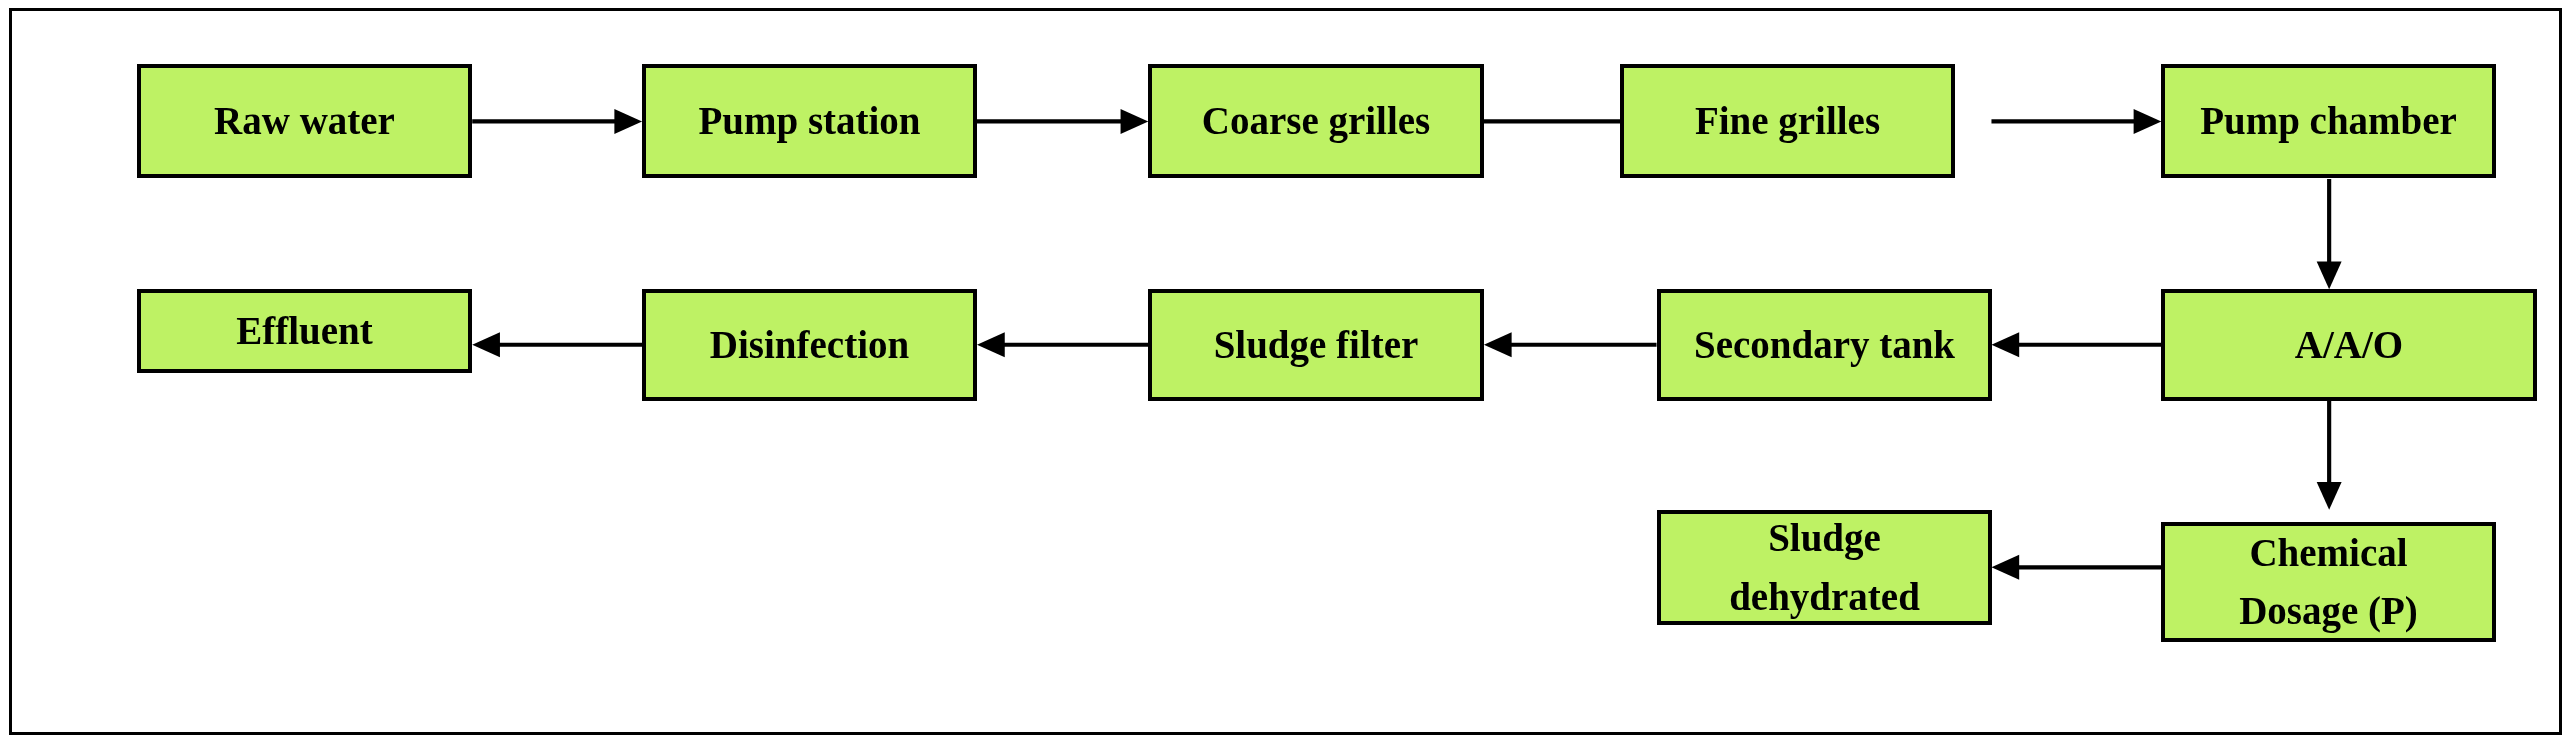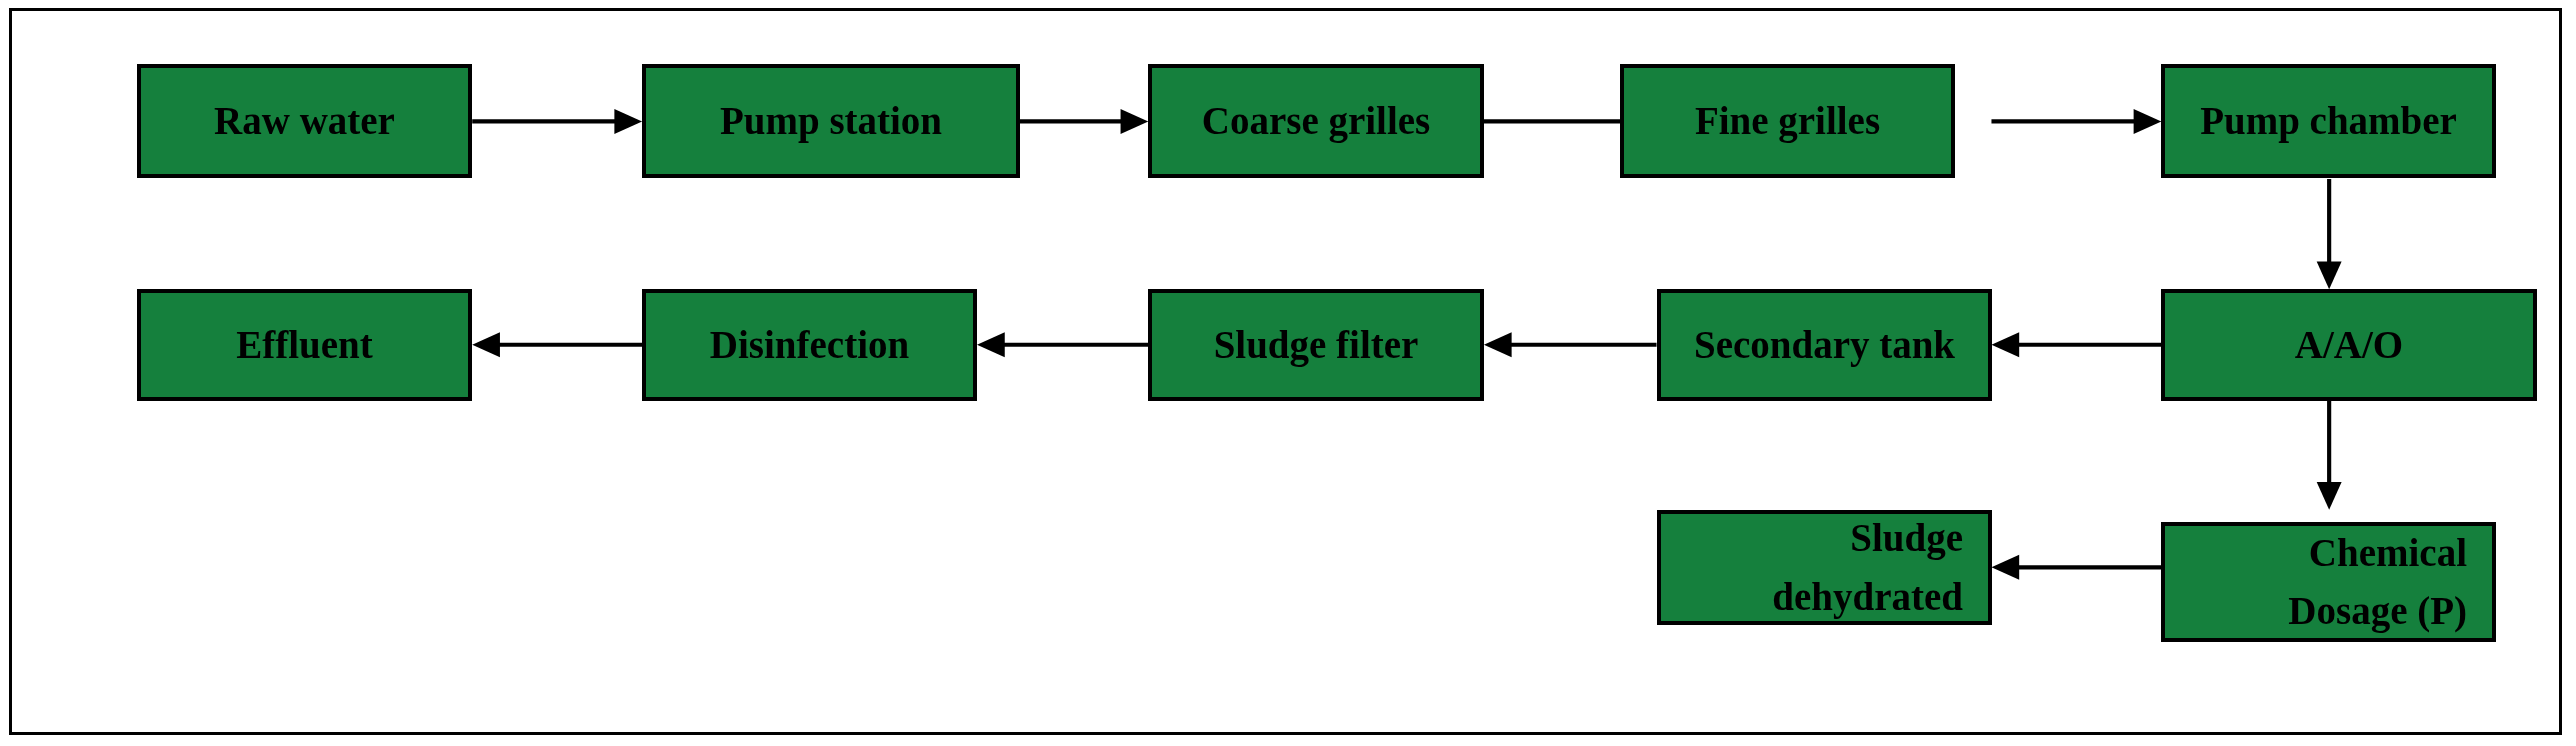--- a/index.html
+++ b/index.html
@@ -29,25 +29,25 @@
     position: absolute;
     left: 0;
     top: 0;
     width: 2576px;
     height: 747px;
   }
   .node {
     position: absolute;
     box-sizing: border-box;
     border: 4.2px solid #000000;
-    background: #15803d;
+    background: #bef264;
     display: flex;
     align-items: center;
     justify-content: center;
-    text-align: right;
+    text-align: center;
   }
   .node-label {
     font-size: 39px;
     font-weight: bold;
     color: #000000;
     line-height: 1.5;
     white-space: nowrap;
   }
   .node.wrap .node-label {
     white-space: normal;
@@ -109,34 +109,34 @@
 
     <g>
       <line x1="3117" y1="818" x2="2908" y2="818" stroke="#000" stroke-width="6"></line>
       <polygon points="2872,818 2912,800 2912,836" fill="#000"></polygon>
     </g>
   </svg>
 
   <div class="node" style="left:137px;top:64px;width:335px;height:114px">
     <span class="node-label">Raw water</span>
   </div>
-  <div class="node" style="left:642px;top:64px;width:378px;height:114px">
+  <div class="node" style="left:642px;top:64px;width:335px;height:114px">
     <span class="node-label">Pump station</span>
   </div>
   <div class="node" style="left:1148px;top:64px;width:336px;height:114px">
     <span class="node-label">Coarse grilles</span>
   </div>
   <div class="node" style="left:1620px;top:64px;width:335px;height:114px">
     <span class="node-label">Fine grilles</span>
   </div>
   <div class="node" style="left:2161px;top:64px;width:335px;height:114px">
     <span class="node-label">Pump chamber</span>
   </div>
 
-  <div class="node" style="left:137px;top:289px;width:335px;height:112px">
+  <div class="node" style="left:137px;top:289px;width:335px;height:84px">
     <span class="node-label">Effluent</span>
   </div>
   <div class="node" style="left:642px;top:289px;width:335px;height:112px">
     <span class="node-label">Disinfection</span>
   </div>
   <div class="node" style="left:1148px;top:289px;width:336px;height:112px">
     <span class="node-label">Sludge filter</span>
   </div>
   <div class="node" style="left:1657px;top:289px;width:335px;height:112px">
     <span class="node-label">Secondary tank</span>

